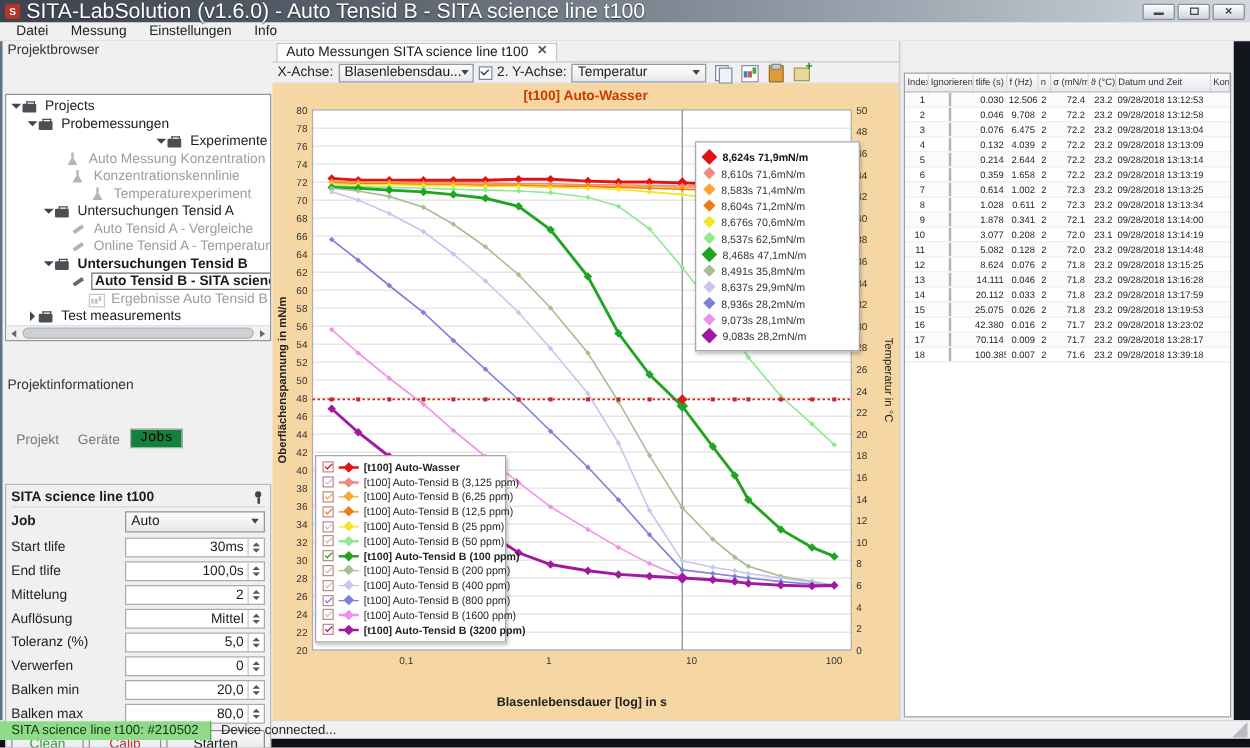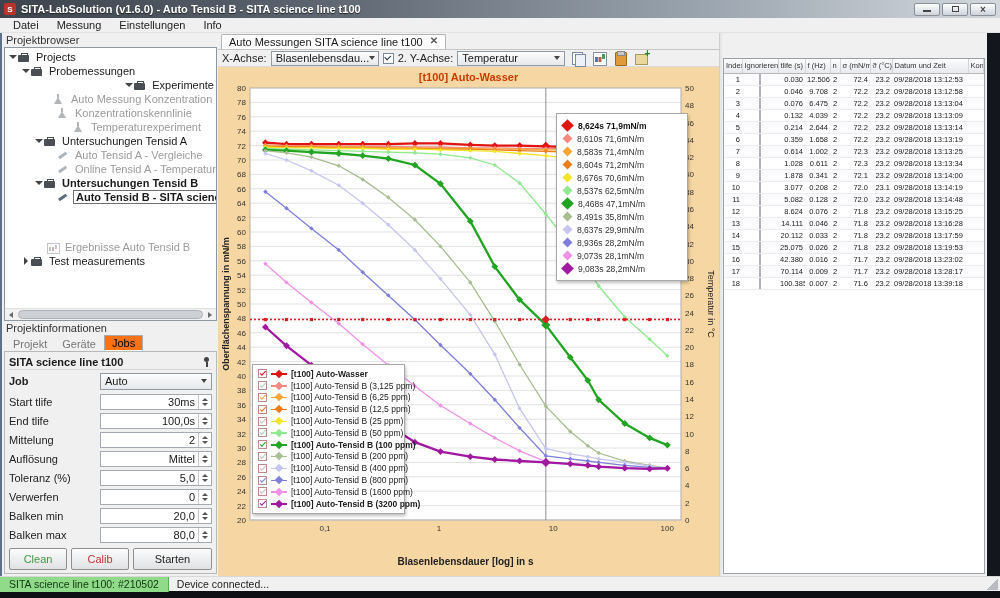--- a/index.html
+++ b/index.html
@@ -6,37 +6,37 @@
   html,body { font-family:"Liberation Sans", sans-serif; }
   body { background:#000; }
   .window { width:1000px; height:598px; position:relative; background:#f0f0f0; overflow:hidden;
             font-size:11px; color:#1a1a1a; }
 
   
   .titlebar { height:18px; display:flex; align-items:center; padding:0 4px;
               background:linear-gradient(to right,#3c434d 0%,#59626d 30%,#9aa4ae 70%,#d3d8de 100%); }
   .appicon { width:12px; height:12px; background:#b8332a; color:#fff; font-size:8px; font-weight:bold;
              display:flex; align-items:center; justify-content:center; border-radius:2px; margin-right:5px; flex:none;}
-  .titletext { color:#ffffff; font-weight:bold; font-size:11px; text-shadow:0 1px 1px #222; white-space:nowrap; flex:1;}
+  .titletext { color:#ffffff; font-weight:normal; font-size:17px; text-shadow:0 1px 1px #222; white-space:nowrap; flex:1;}
   .winbtns { display:flex; gap:2px; }
   .winbtn { width:26px; height:13px; border:1px solid #8a9099; border-radius:2px;
             background:linear-gradient(#fdfdfd,#cfd4da); display:flex; align-items:center; justify-content:center; }
   .glyph-min { width:8px; height:3px; border-bottom:2px solid #444; margin-top:3px;}
   .glyph-max { width:7px; height:6px; border:1px solid #444; }
   .glyph-close { color:#444; font-size:10px; font-weight:bold; line-height:9px; }
 
   
   .menubar { height:15px; background:#f0f0f0; display:flex; align-items:center; padding-left:4px;
              border-bottom:1px solid #e2e2e2; }
   .menuitem { padding:1px 9px; color:#222; }
 
   
   .main { display:flex; height:543px; }
   .leftcol { width:218px; flex:none; padding:0 1px 0 2px; display:flex; flex-direction:column;
-             border-left:2px solid #5f7187; background:#f0f0f0;}
+             border-left:2px solid #5f7187; background:#f0f0f0;gap:28px;}
   .panel-label { height:14px; line-height:14px; color:#333; padding-left:2px; }
 
   
   .tree-panel { height:274px; background:#fff; border:1px solid #8e979e; display:flex; flex-direction:column; }
   .tree-scroll { flex:1; overflow:hidden; padding-top:2px;}
   .tree-row { display:flex; align-items:center; height:14px; white-space:nowrap; }
   .tree-row .lbl { padding:0 2px; }
   .tree-row.bold .lbl { font-weight:bold; }
   .tree-row.muted .lbl { color:#9c9c9c; }
   .tree-row.selected .lbl { font-weight:bold; border:1px solid #707070; background:#fff; }
@@ -55,21 +55,21 @@
                      box-shadow:3px 0 0 #a06a6a, 6px -2px 0 #8a8aa8; }
   .hscroll { height:12px; border-top:1px solid #e0e0e0; background:#f2f2f2; display:flex; align-items:center; }
   .harrow { width:12px; height:11px; display:flex; align-items:center; justify-content:center; }
   .harrow.left::before { content:''; border-right:4px solid #6a6a6a; border-top:3px solid transparent; border-bottom:3px solid transparent;}
   .harrow.right::before { content:''; border-left:4px solid #6a6a6a; border-top:3px solid transparent; border-bottom:3px solid transparent;}
   .hthumb { flex:1; height:9px; margin:0 1px; background:#cdd1d6; border:1px solid #aeb2b8; border-radius:5px; }
 
   
   .pi-tabs { height:16px; display:flex; align-items:flex-end; padding-left:2px; gap:1px;}
   .pi-tab { padding:1px 7px; color:#777; }
-  .pi-tab.active { background:#f97316; border:1px solid #aaa; border-bottom:1px solid #fff; color:#000; }
+  .pi-tab.active { background:#15803d; border:1px solid #aaa; border-bottom:1px solid #fff; color:#000;font-family:Liberation Mono, monospace; }
   .groupbox { flex:1; border:1px solid #b8b8b8; background:#f0f0f0; margin-bottom:2px; padding:2px 4px; display:flex; flex-direction:column;}
   .grouphead { height:16px; display:flex; align-items:center; border-bottom:1px solid #d8d8d8; }
   .grouphead .t { font-weight:bold; flex:1; }
   .pin { width:10px; height:12px; position:relative; }
   .pin::before { content:''; position:absolute; left:2px; top:1px; width:5px; height:5px; background:#444; border-radius:50%; }
   .pin::after { content:''; position:absolute; left:4px; top:6px; width:1.5px; height:5px; background:#444; }
   .formrow { display:flex; align-items:center; height:22px; }
   .formrow .flabel { flex:1; color:#222; }
   .formrow .flabel.bold { font-weight:bold; }
   .fieldrow { height:19px; }
@@ -242,21 +242,21 @@
             <div class="tree-row bold" style="padding-left: 29px;">
               <span class="exp open"></span>
               <span class="ic ic-box"></span>
               <span class="lbl">Untersuchungen Tensid B</span>
             </div>
             <div class="tree-row bold selected" style="padding-left: 42px;">
               <span class="exp"></span>
               <span class="ic ic-pen"></span>
               <span class="lbl">Auto Tensid B - SITA science line t100</span>
             </div>
-            <div class="tree-row muted" style="padding-left: 32px; margin-top: 36px;">
+            <div class="tree-row muted" style="padding-left: 56px;">
               <span class="exp"></span>
               <span class="ic ic-chart muted"></span>
               <span class="lbl">Ergebnisse Auto Tensid B</span>
             </div>
             <div class="tree-row" style="padding-left: 16px;">
               <span class="exp closed"></span>
               <span class="ic ic-box"></span>
               <span class="lbl">Test measurements</span>
             </div>
           </div>

